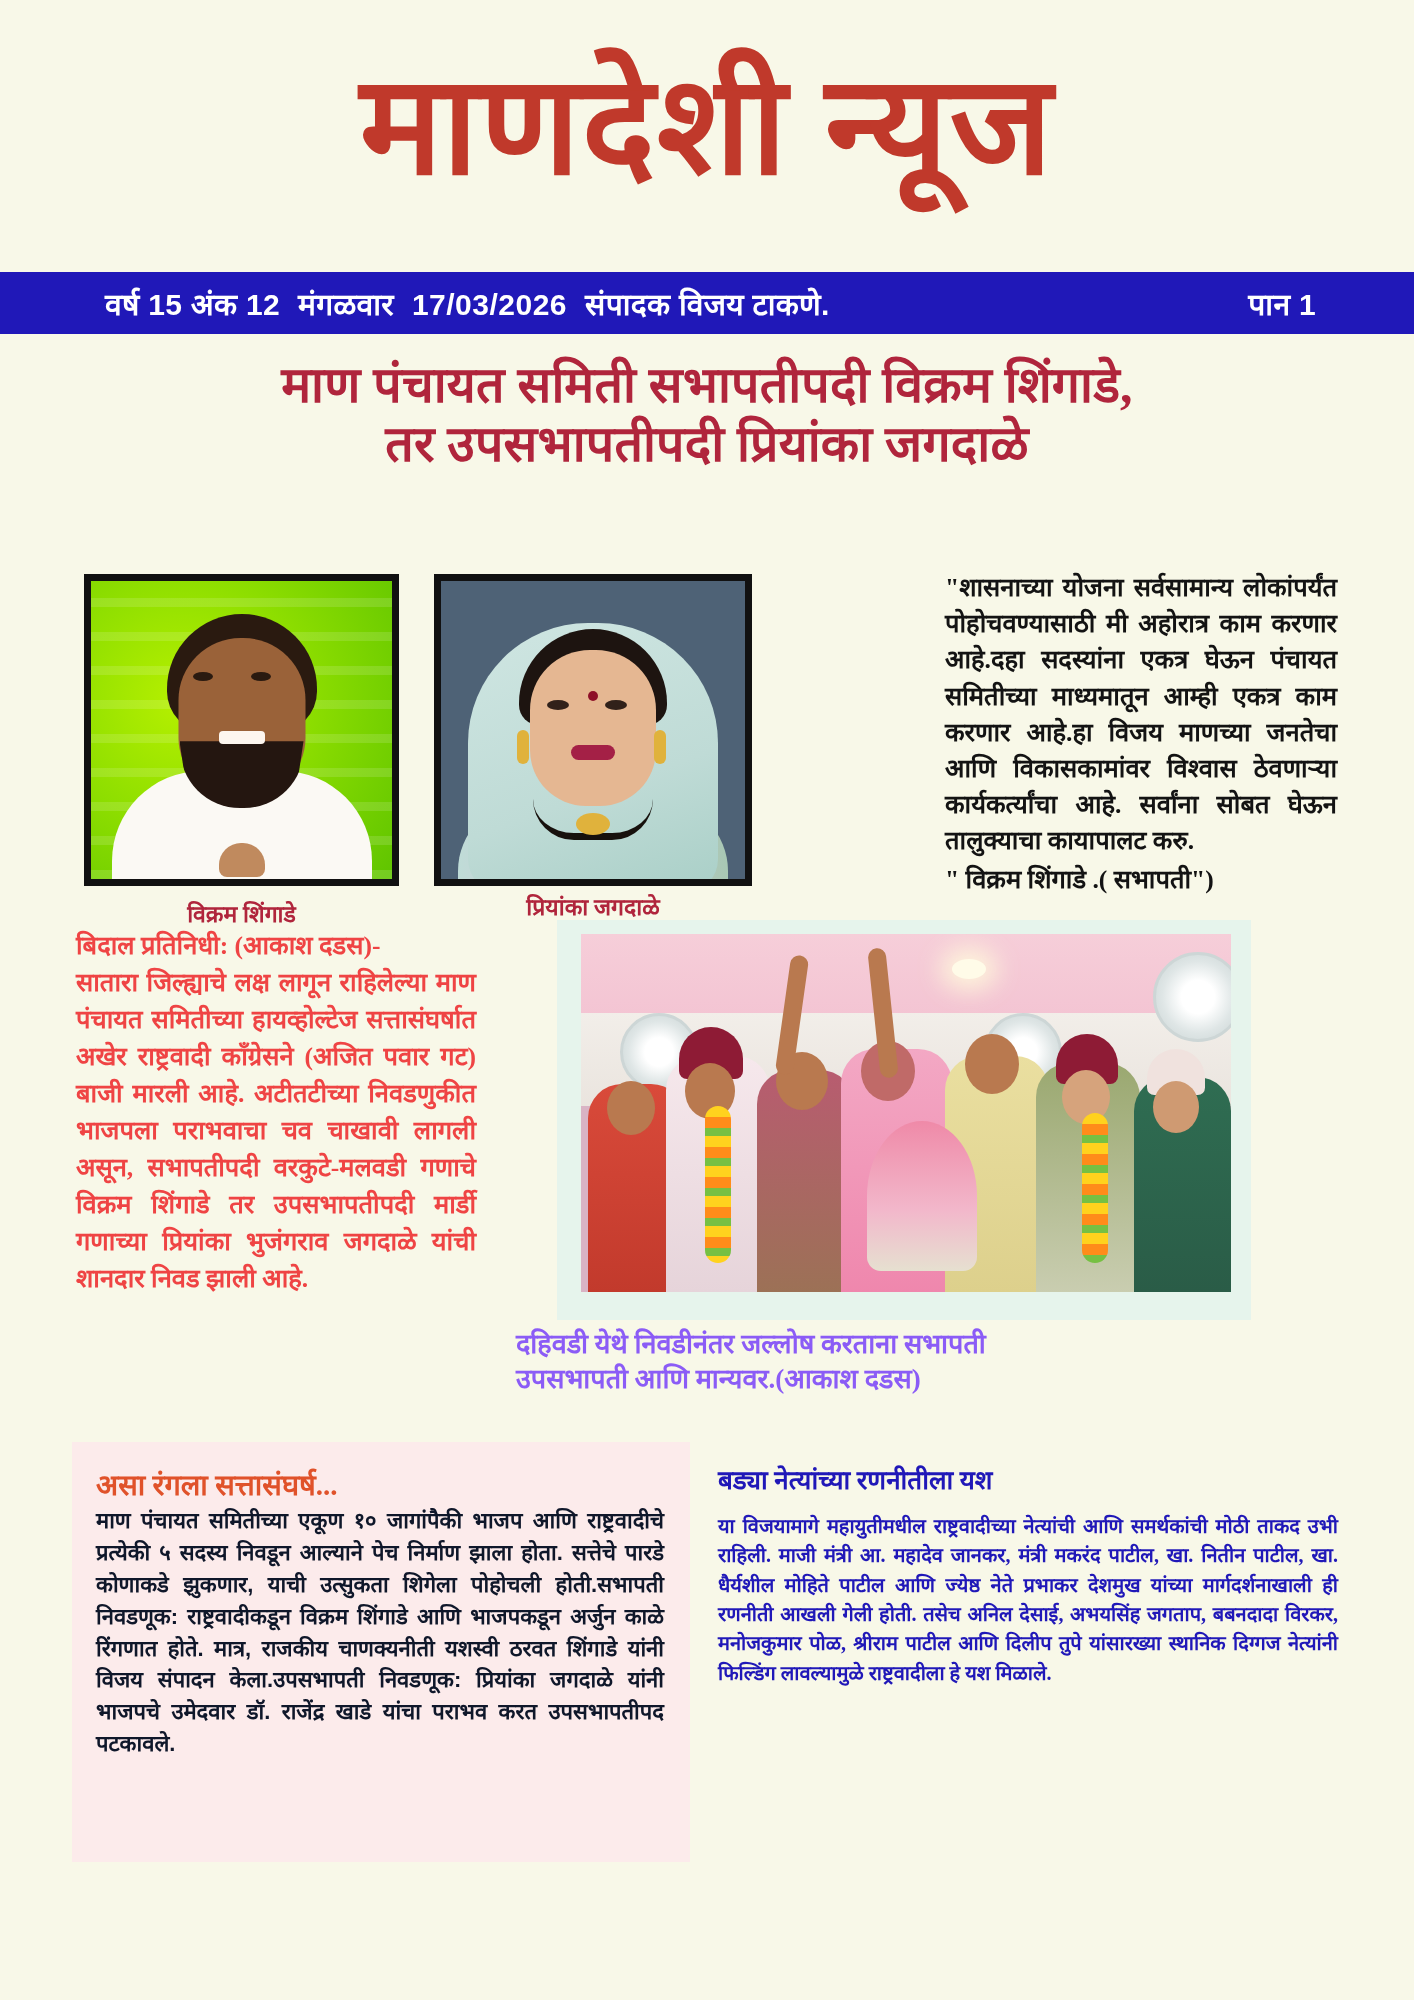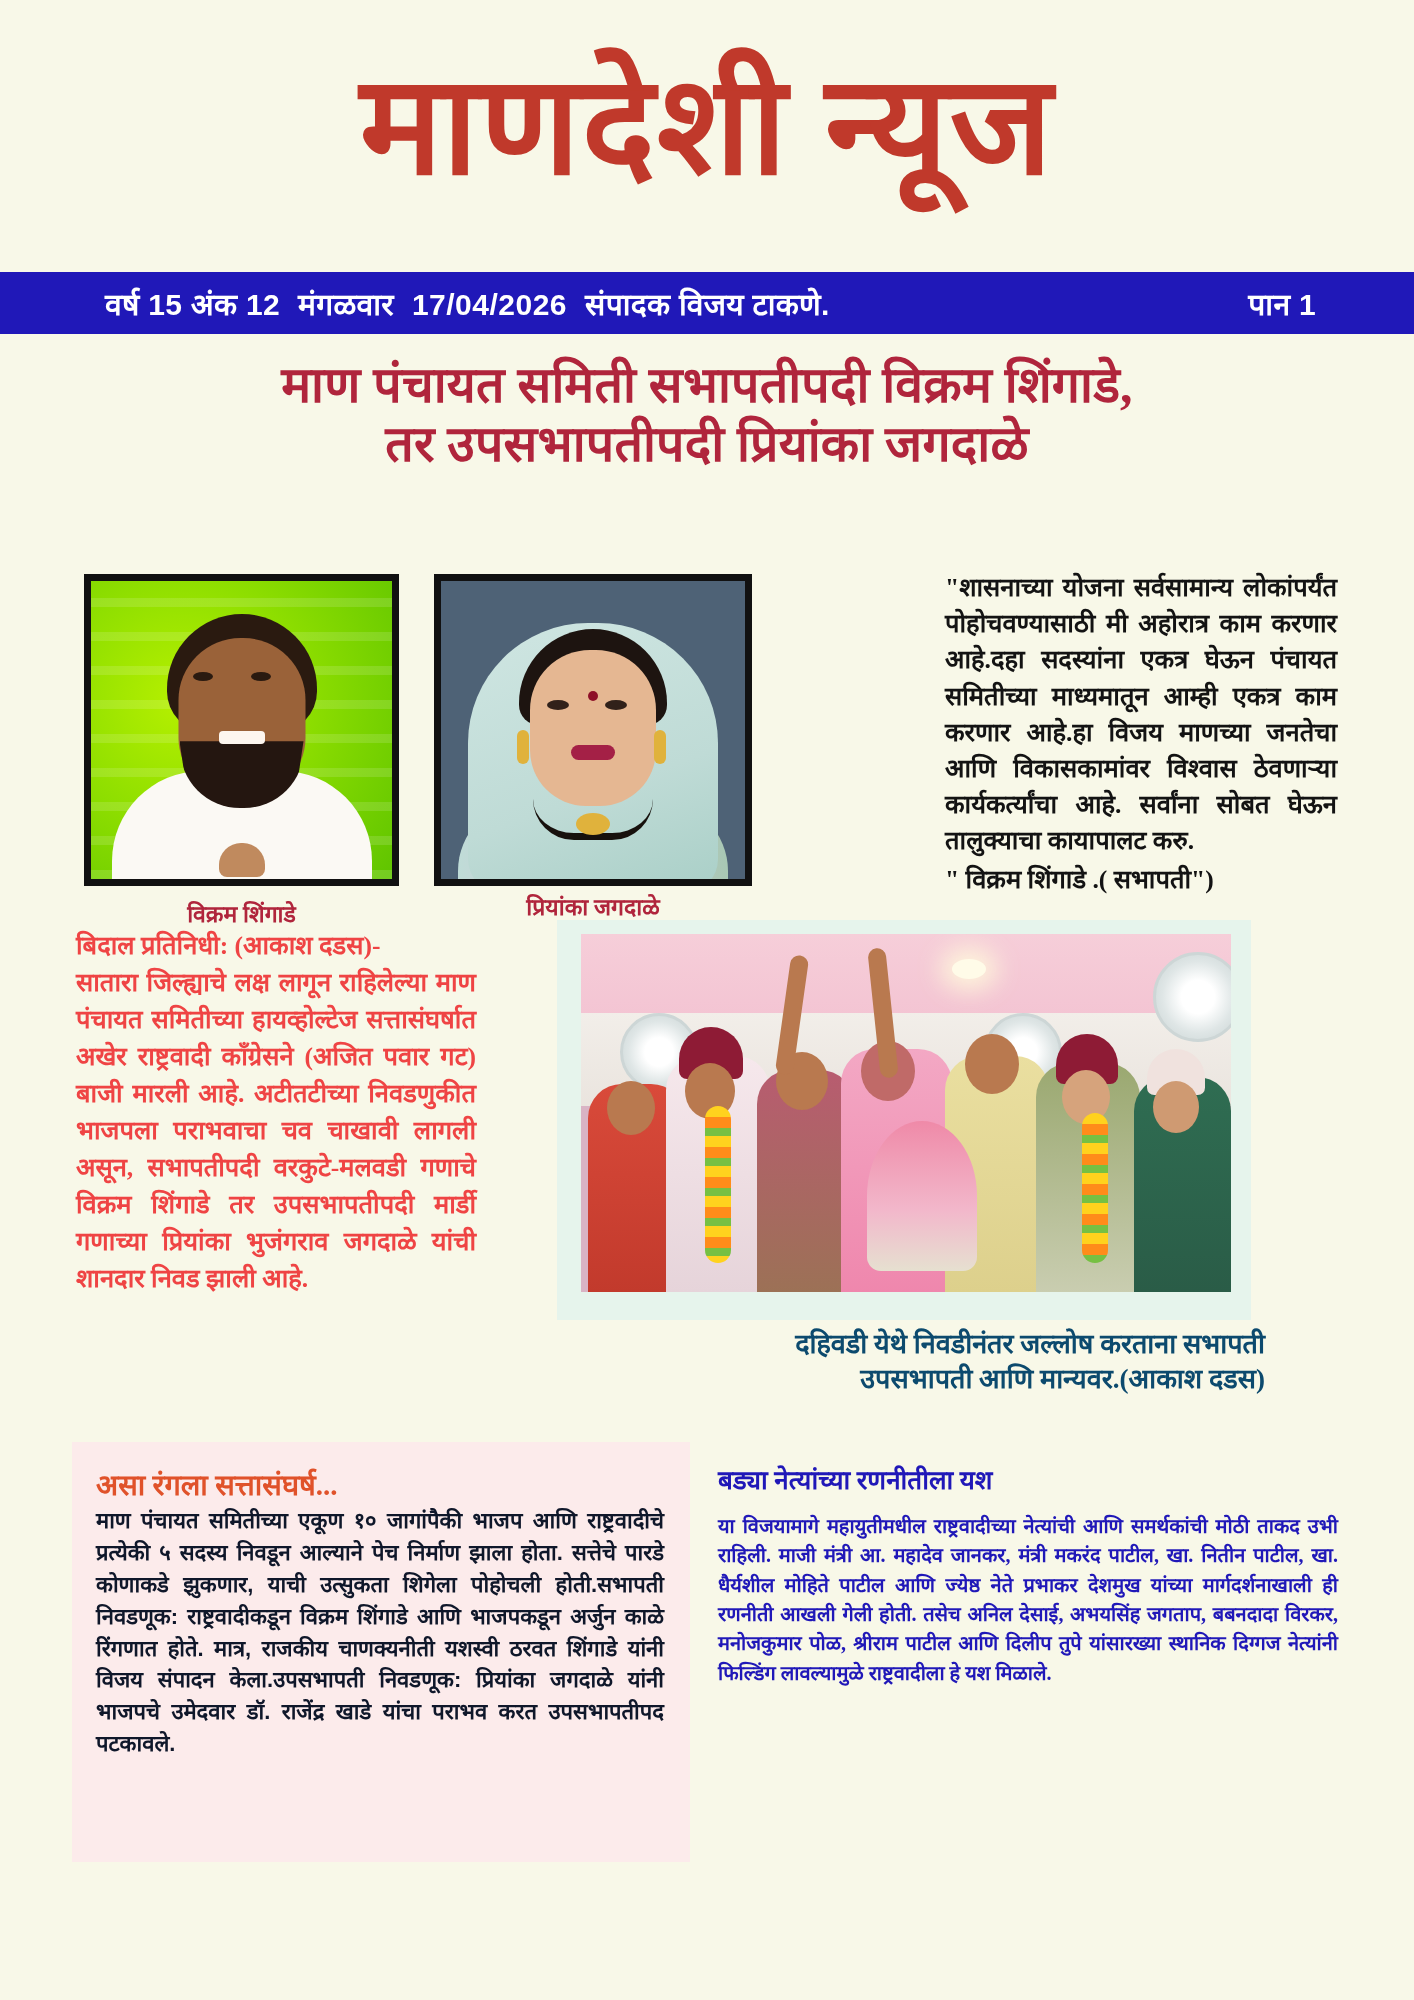--- a/index.html
+++ b/index.html
@@ -154,25 +154,25 @@
     padding: 14px 20px 8px 24px;
   }
   .group-photo {
     width: 100%;
     height: 358px;
     position: relative;
     overflow: hidden;
   }
   .group-caption {
     position: absolute;
-    left: 545px;
+    left: 516px;
     top: 415px;
     width: 720px;
-    text-align: right;
-    color: #0c4a6e;
+    text-align: left;
+    color: #8b5cf6;
     font-weight: 700;
     font-family: "Liberation Serif", serif;
     font-size: 27px;
     line-height: 1.28;
   }
 
   
   .bottom-row { position: relative; }
   .pink-box {
     position: absolute;
@@ -412,21 +412,21 @@
 <body>
 
 <div class="masthead">
   <div class="masthead-title">माणदेशी न्यूज</div>
 </div>
 
 <div class="banner">
   <div class="banner-left">
     <span>वर्ष 15 अंक 12</span>
     <span>मंगळवार</span>
-    <span class="banner-date">17/04/2026</span>
+    <span class="banner-date">17/03/2026</span>
     <span>संपादक विजय टाकणे.</span>
   </div>
   <div class="banner-spacer"></div>
   <div class="banner-page">पान 1</div>
 </div>
 
 <div class="headline">
   <span class="headline-line">माण पंचायत समिती सभापतीपदी विक्रम शिंगाडे,</span>
   <span class="headline-line">तर उपसभापतीपदी प्रियांका जगदाळे</span>
 </div>

